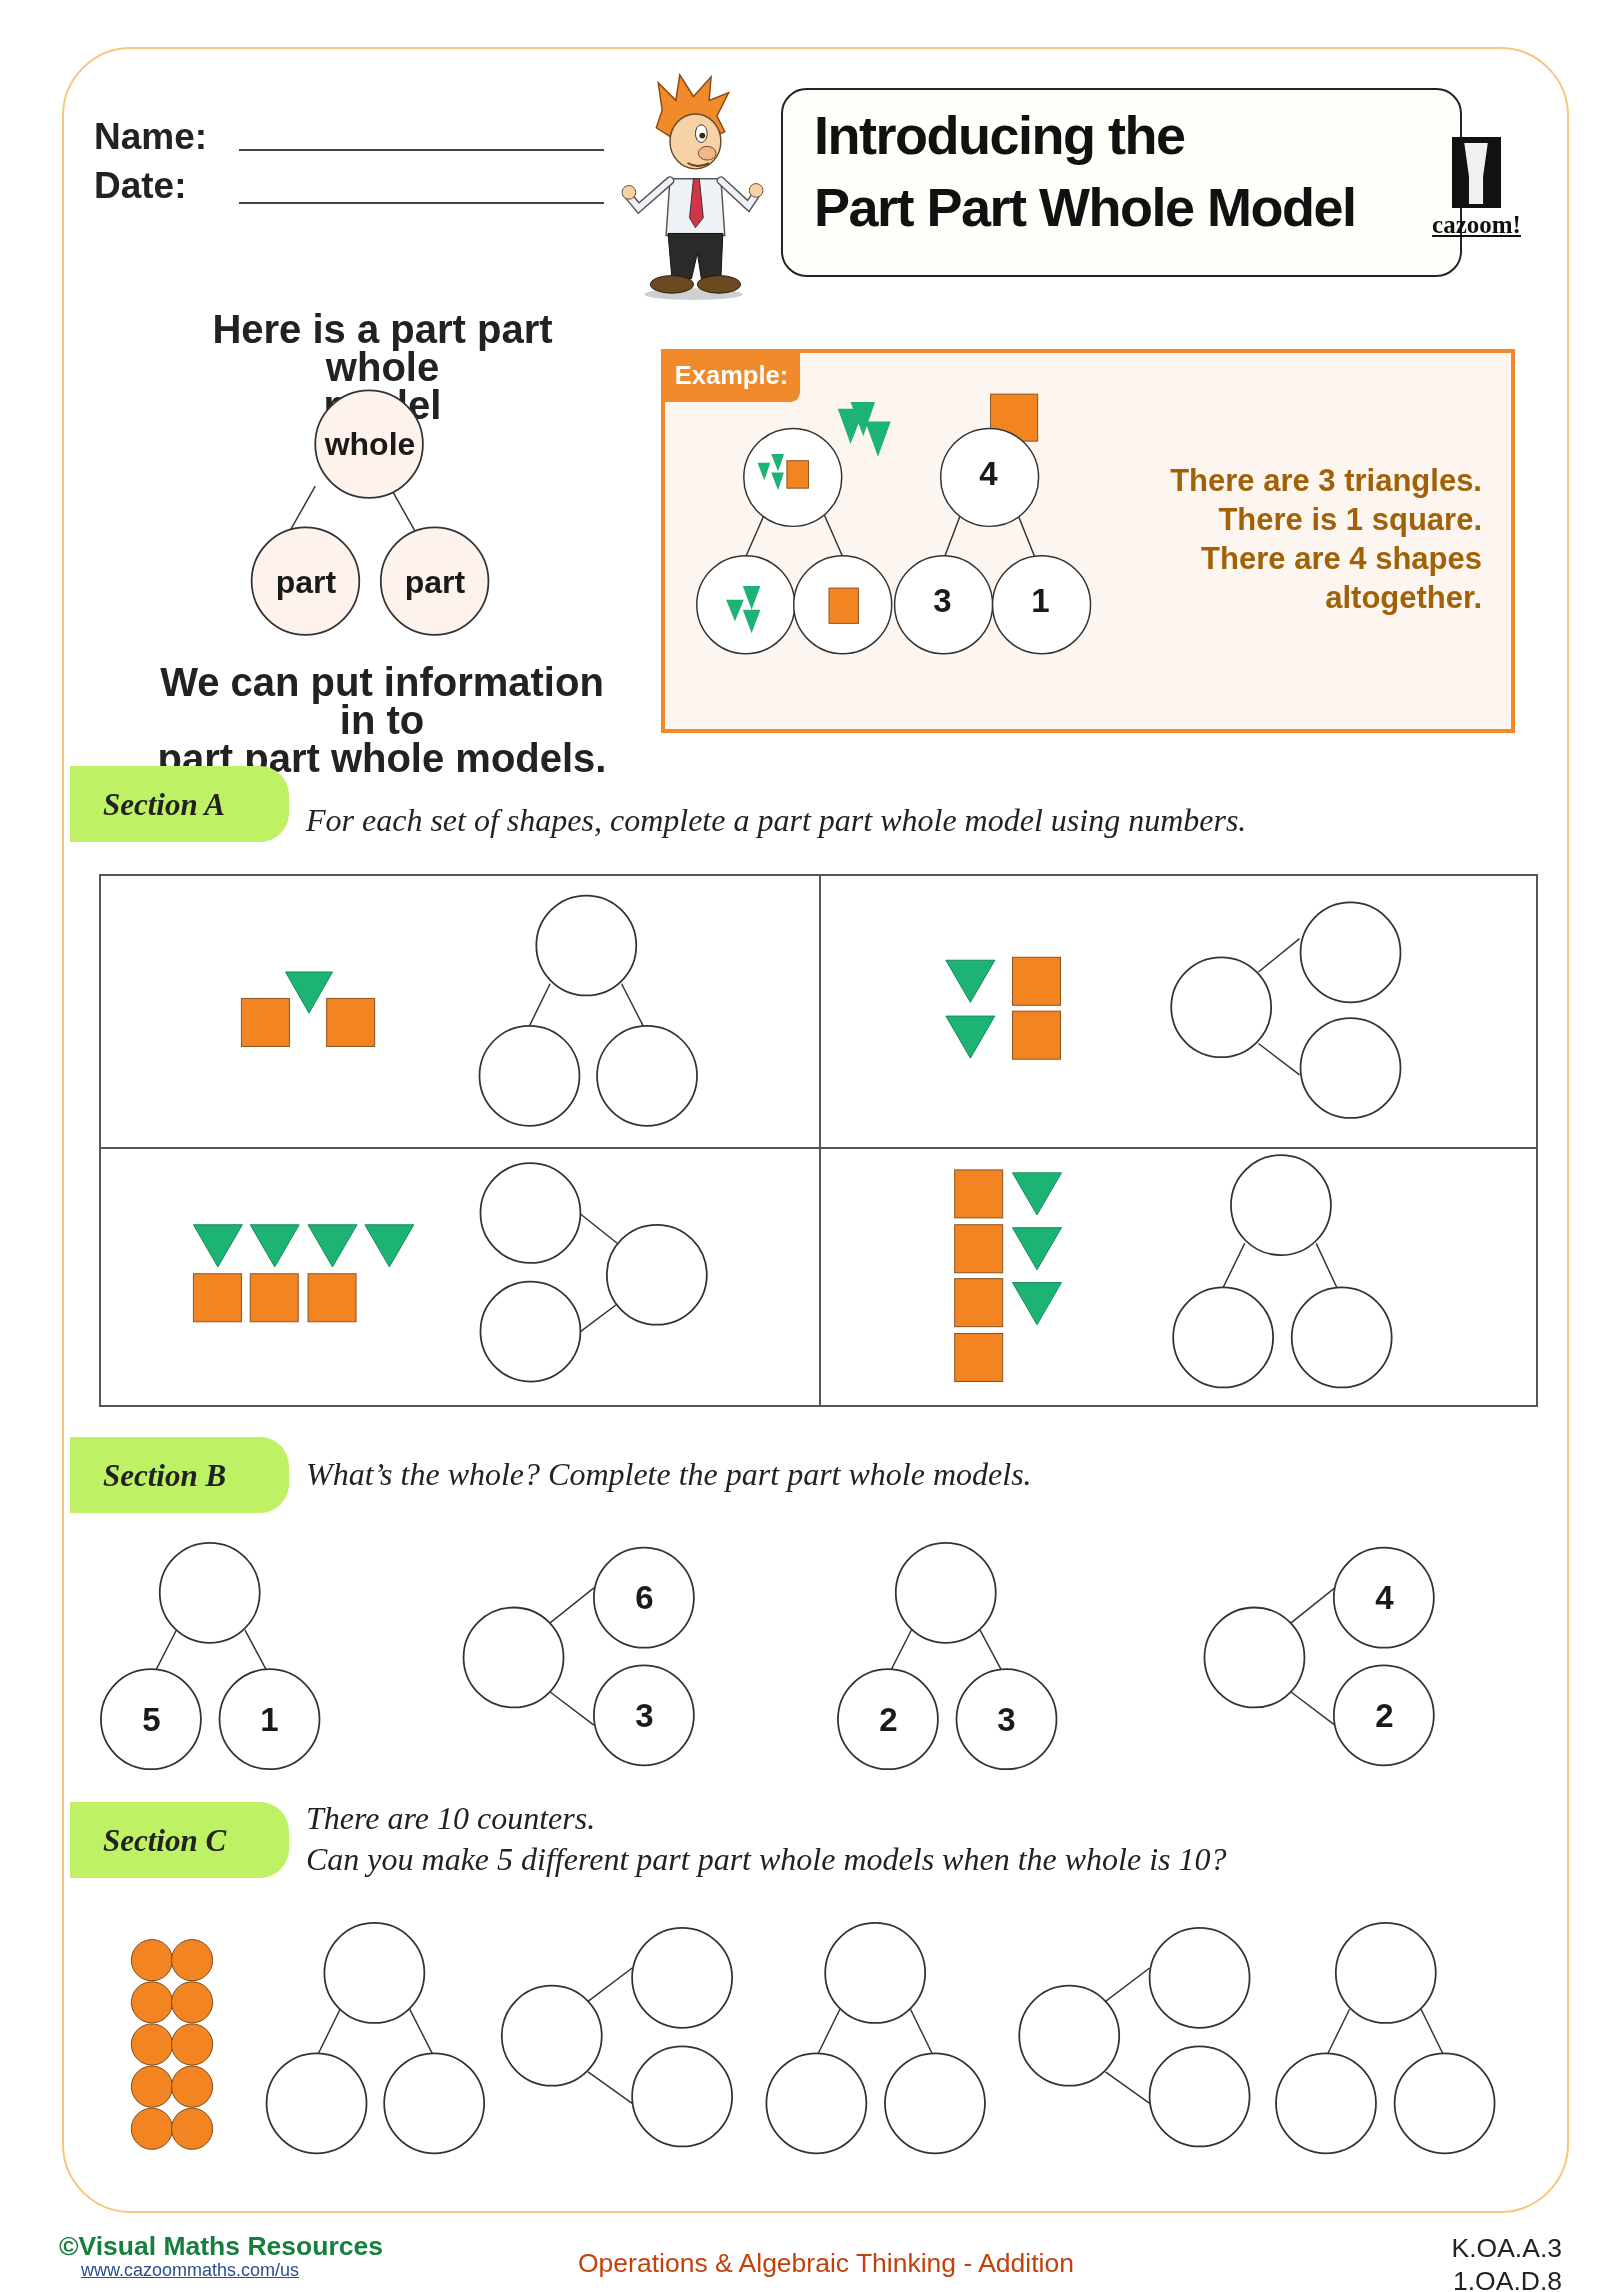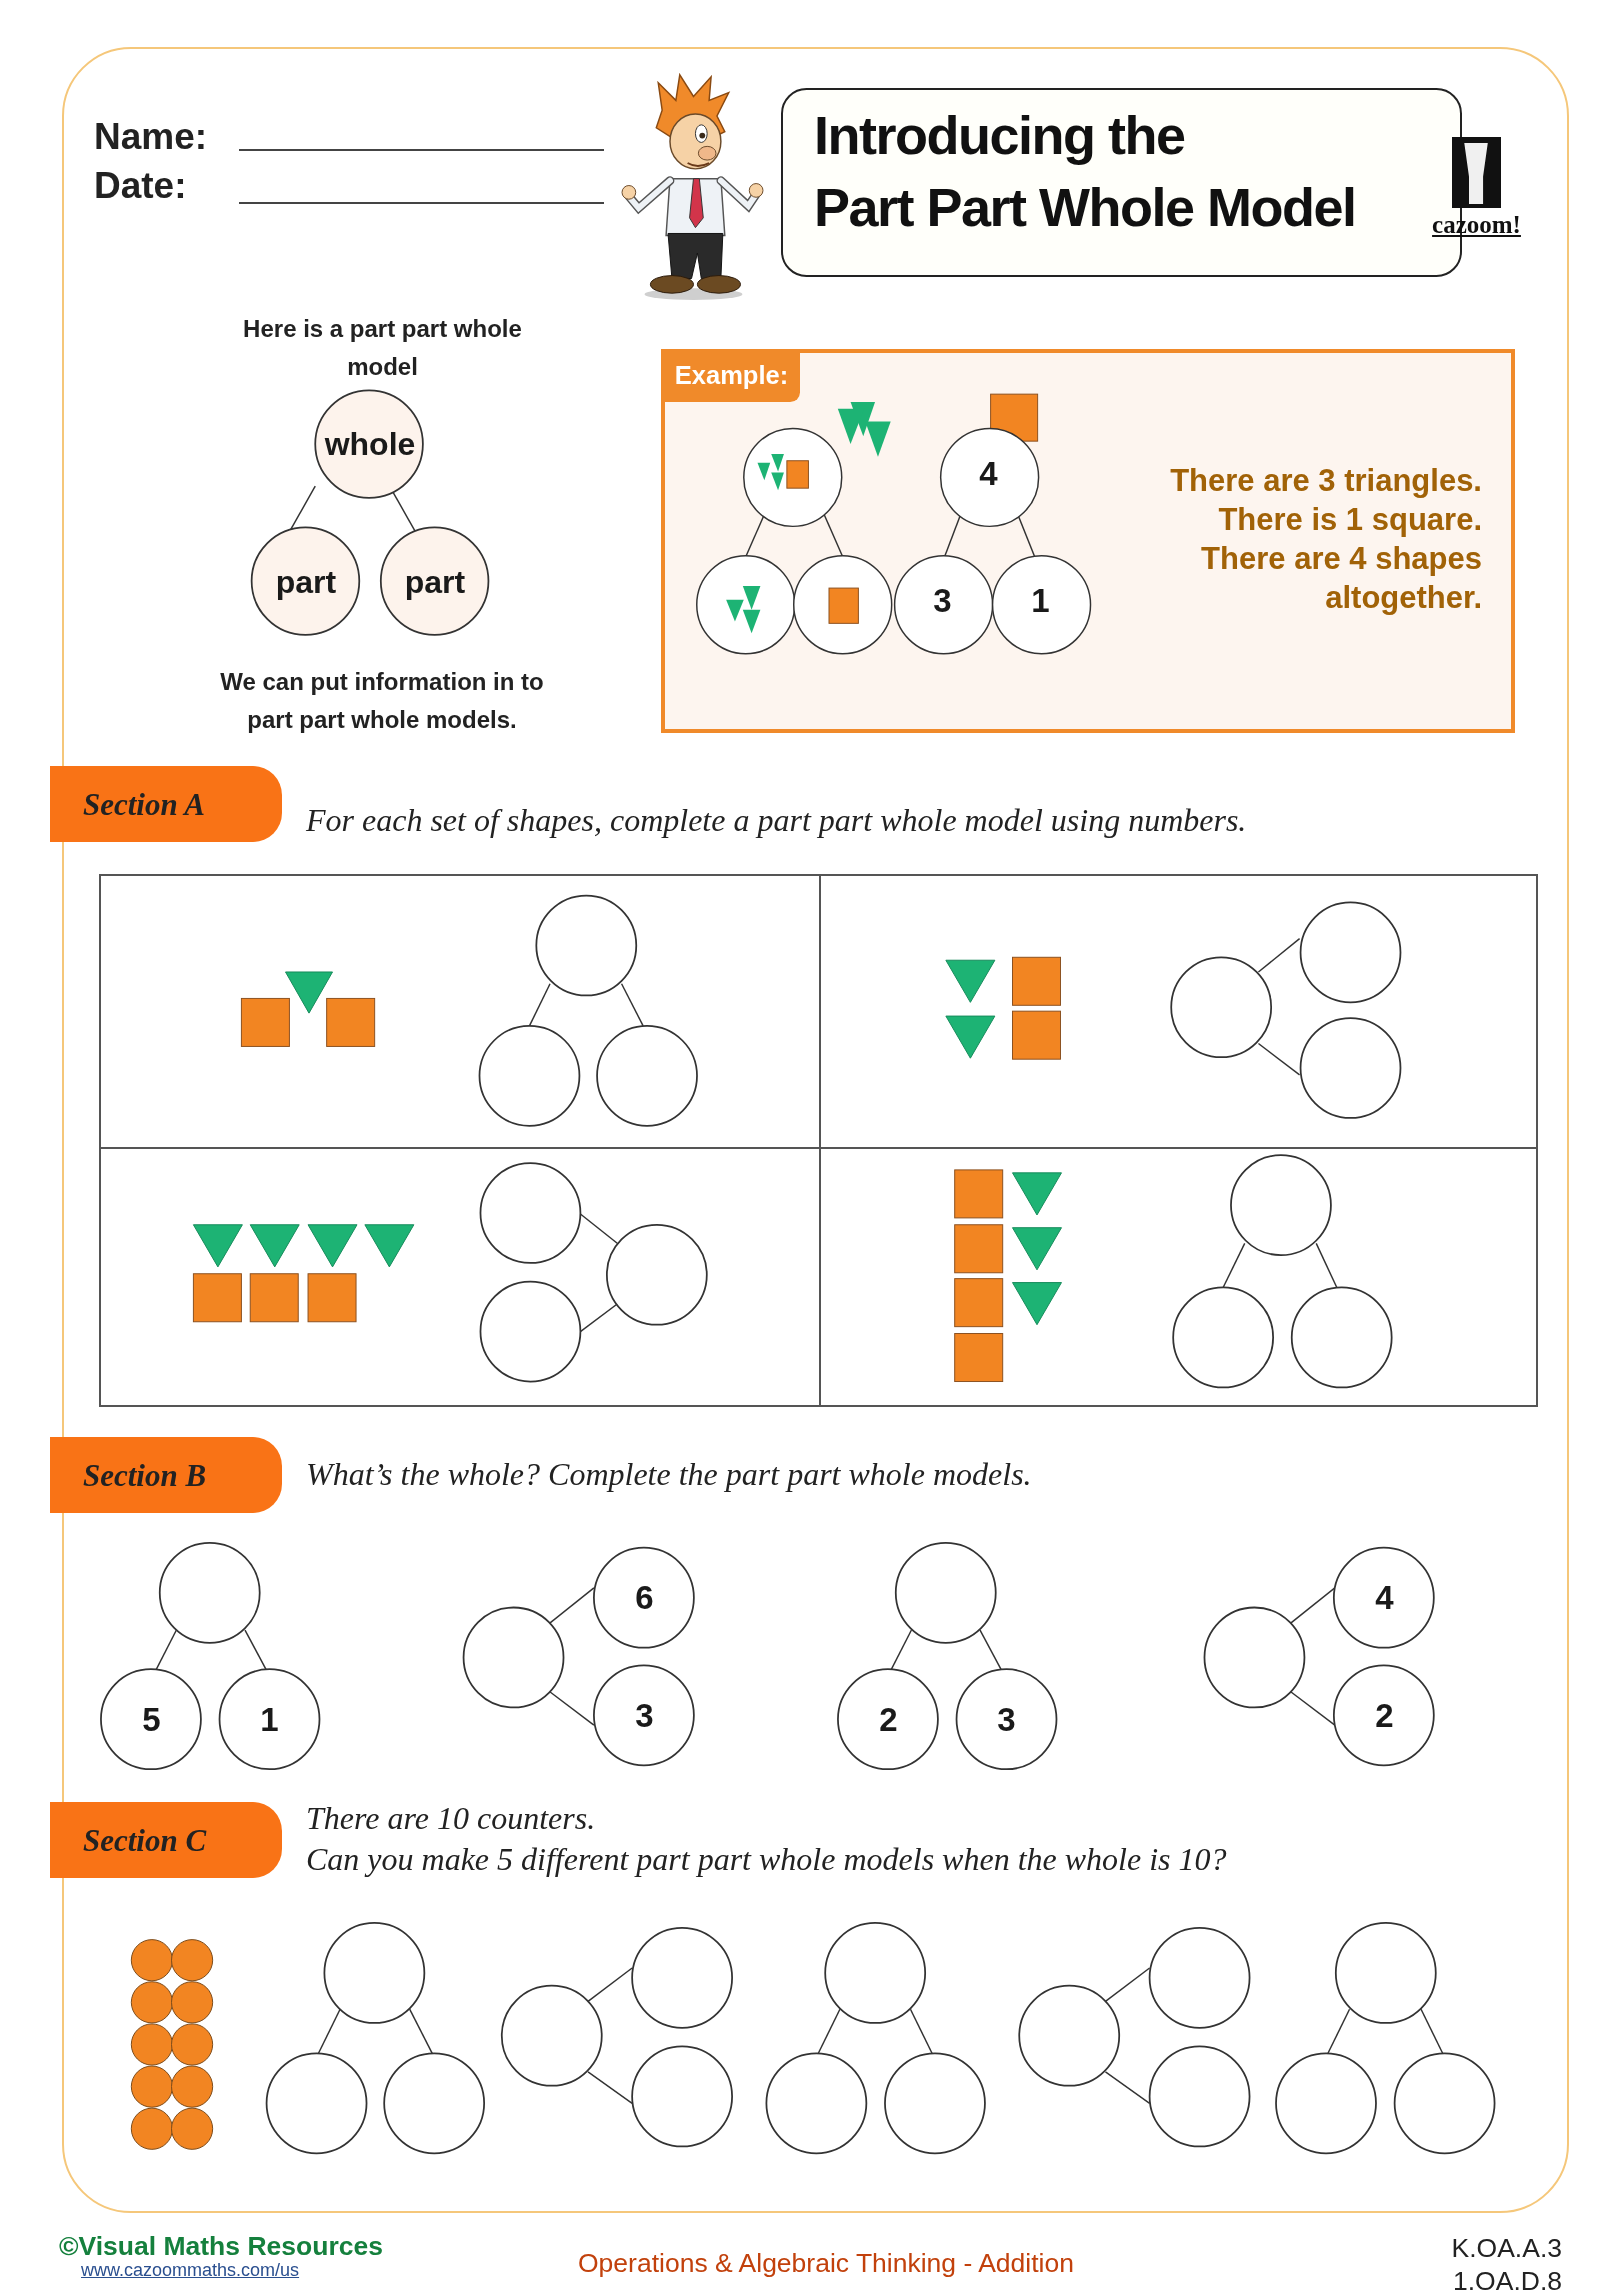--- a/index.html
+++ b/index.html
@@ -7,25 +7,25 @@
   .abs { position:absolute; }
   .frame { position:absolute; left:62px; top:47px; width:1507px; height:2166px; border:2.9px solid #f5c77a; border-radius:69px; box-sizing:border-box; }
   .lbl { position:absolute; font-family:"Liberation Sans", sans-serif; font-size:37px; font-weight:bold; color:#222; }
   .line { position:absolute; height:0; border-top:2px solid #444; }
   .title-box { position:absolute; left:781px; top:88px; width:681px; height:189px; border:2px solid #222; border-radius:25.5px; background:#fffffa; box-sizing:border-box; }
   .title-line { position:absolute; left:31px; font-size:54px; font-weight:bold; letter-spacing:-1.5px; color:#111; white-space:nowrap; }
   .logo { position:absolute; left:647px; top:47px; width:93px; height:108px; }
   .logo-mark { position:absolute; left:21.6px; top:0; width:49px; height:71px; background:#111; }
   .logo-cup { position:absolute; left:12.7px; top:5.9px; width:23.5px; height:61px; background:#f0f0f0; clip-path:polygon(0 0,100% 0,80% 55%,80% 100%,20% 100%,20% 55%); }
   .logo-text { position:absolute; left:0; top:74px; width:93px; text-align:center; font-family:"Liberation Serif", serif; font-weight:bold; font-size:25px; color:#111;text-decoration:underline; }
-  .intro-text { position:absolute; text-align:center; font-size:24px; font-weight:bold; color:#222; line-height:38px; }
+  .intro-text { position:absolute; text-align:center; font-size:40px; font-weight:bold; color:#222; line-height:38px; }
   .example-box { position:absolute; left:661px; top:349px; width:854px; height:384px; border:4.9px solid #f08a2a; background:#fdf5ef; box-sizing:border-box; }
   .example-tag { position:absolute; left:0; top:0; background:#f08a2a; color:#fff; font-size:25.5px; font-weight:bold; padding:7.8px 11.8px 11.8px 9.8px; border-bottom-right-radius:9.8px; }
   .example-text { position:absolute; right:29px; top:108px; text-align:right; font-size:31px; font-weight:bold; line-height:39px; color:#a16207; }
-  .section-pill { position:absolute; left:50px; width:219px; background:#f97316; border-top-right-radius:29px; border-bottom-right-radius:29px;padding-left:13px; }
+  .section-pill { position:absolute; left:70px; width:219px; background:#bef264; border-top-right-radius:29px; border-bottom-right-radius:29px; }
   .section-name { position:absolute; left:33px; font-family:"Liberation Serif", serif; font-style:italic; font-weight:bold; font-size:31px; color:#222; white-space:nowrap; }
   .section-instr { position:absolute; font-family:"Liberation Serif", serif; font-style:italic; font-size:32px; color:#222; white-space:nowrap; line-height:41px; }
   .grid { position:absolute; left:99px; top:874px; width:1439px; height:533px; border:2px solid #555; box-sizing:border-box; }
   .grid .vline { position:absolute; left:718px; top:0; width:0; height:100%; border-left:2px solid #555; }
   .grid .hline { position:absolute; left:0; top:271px; width:100%; height:0; border-top:2px solid #555; }
   svg { position:absolute; overflow:visible; }
   .footer-l { position:absolute; left:59px; top:2231px; font-size:26.5px; color:#15803d;font-weight:bold; }
   .footer-link { position:absolute; left:81px; top:2260px; font-size:18px; color:#2a4f8f; text-decoration:underline; }
   .footer-c { position:absolute; left:578px; top:2248px; font-size:26.5px; color:#c2410c; }
   .footer-r { position:absolute; right:59px; text-align:right; font-size:26.5px; color:#222; }

